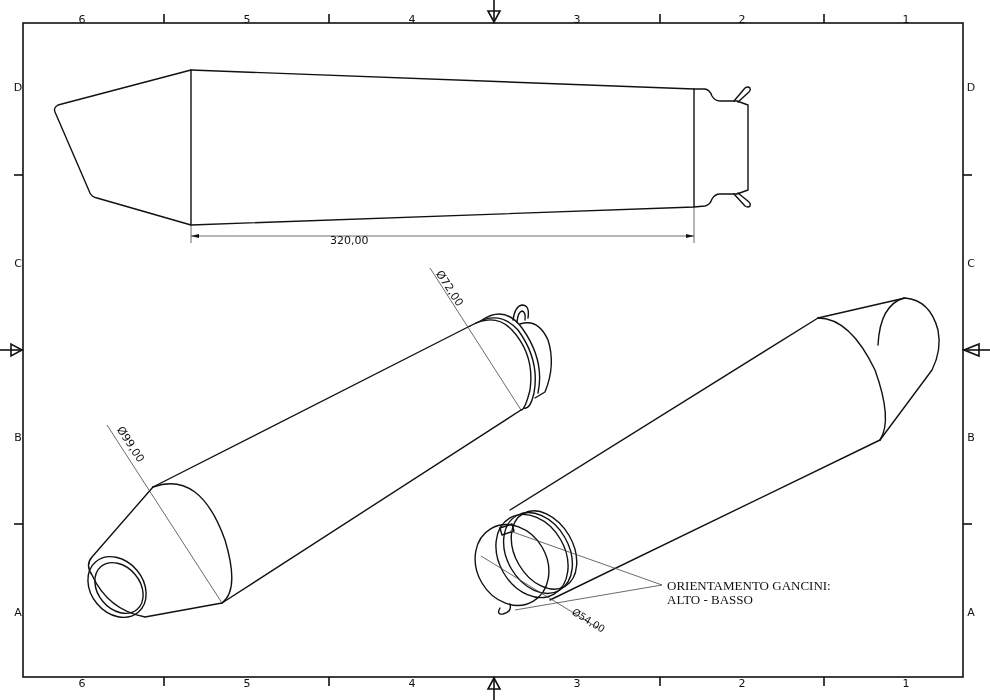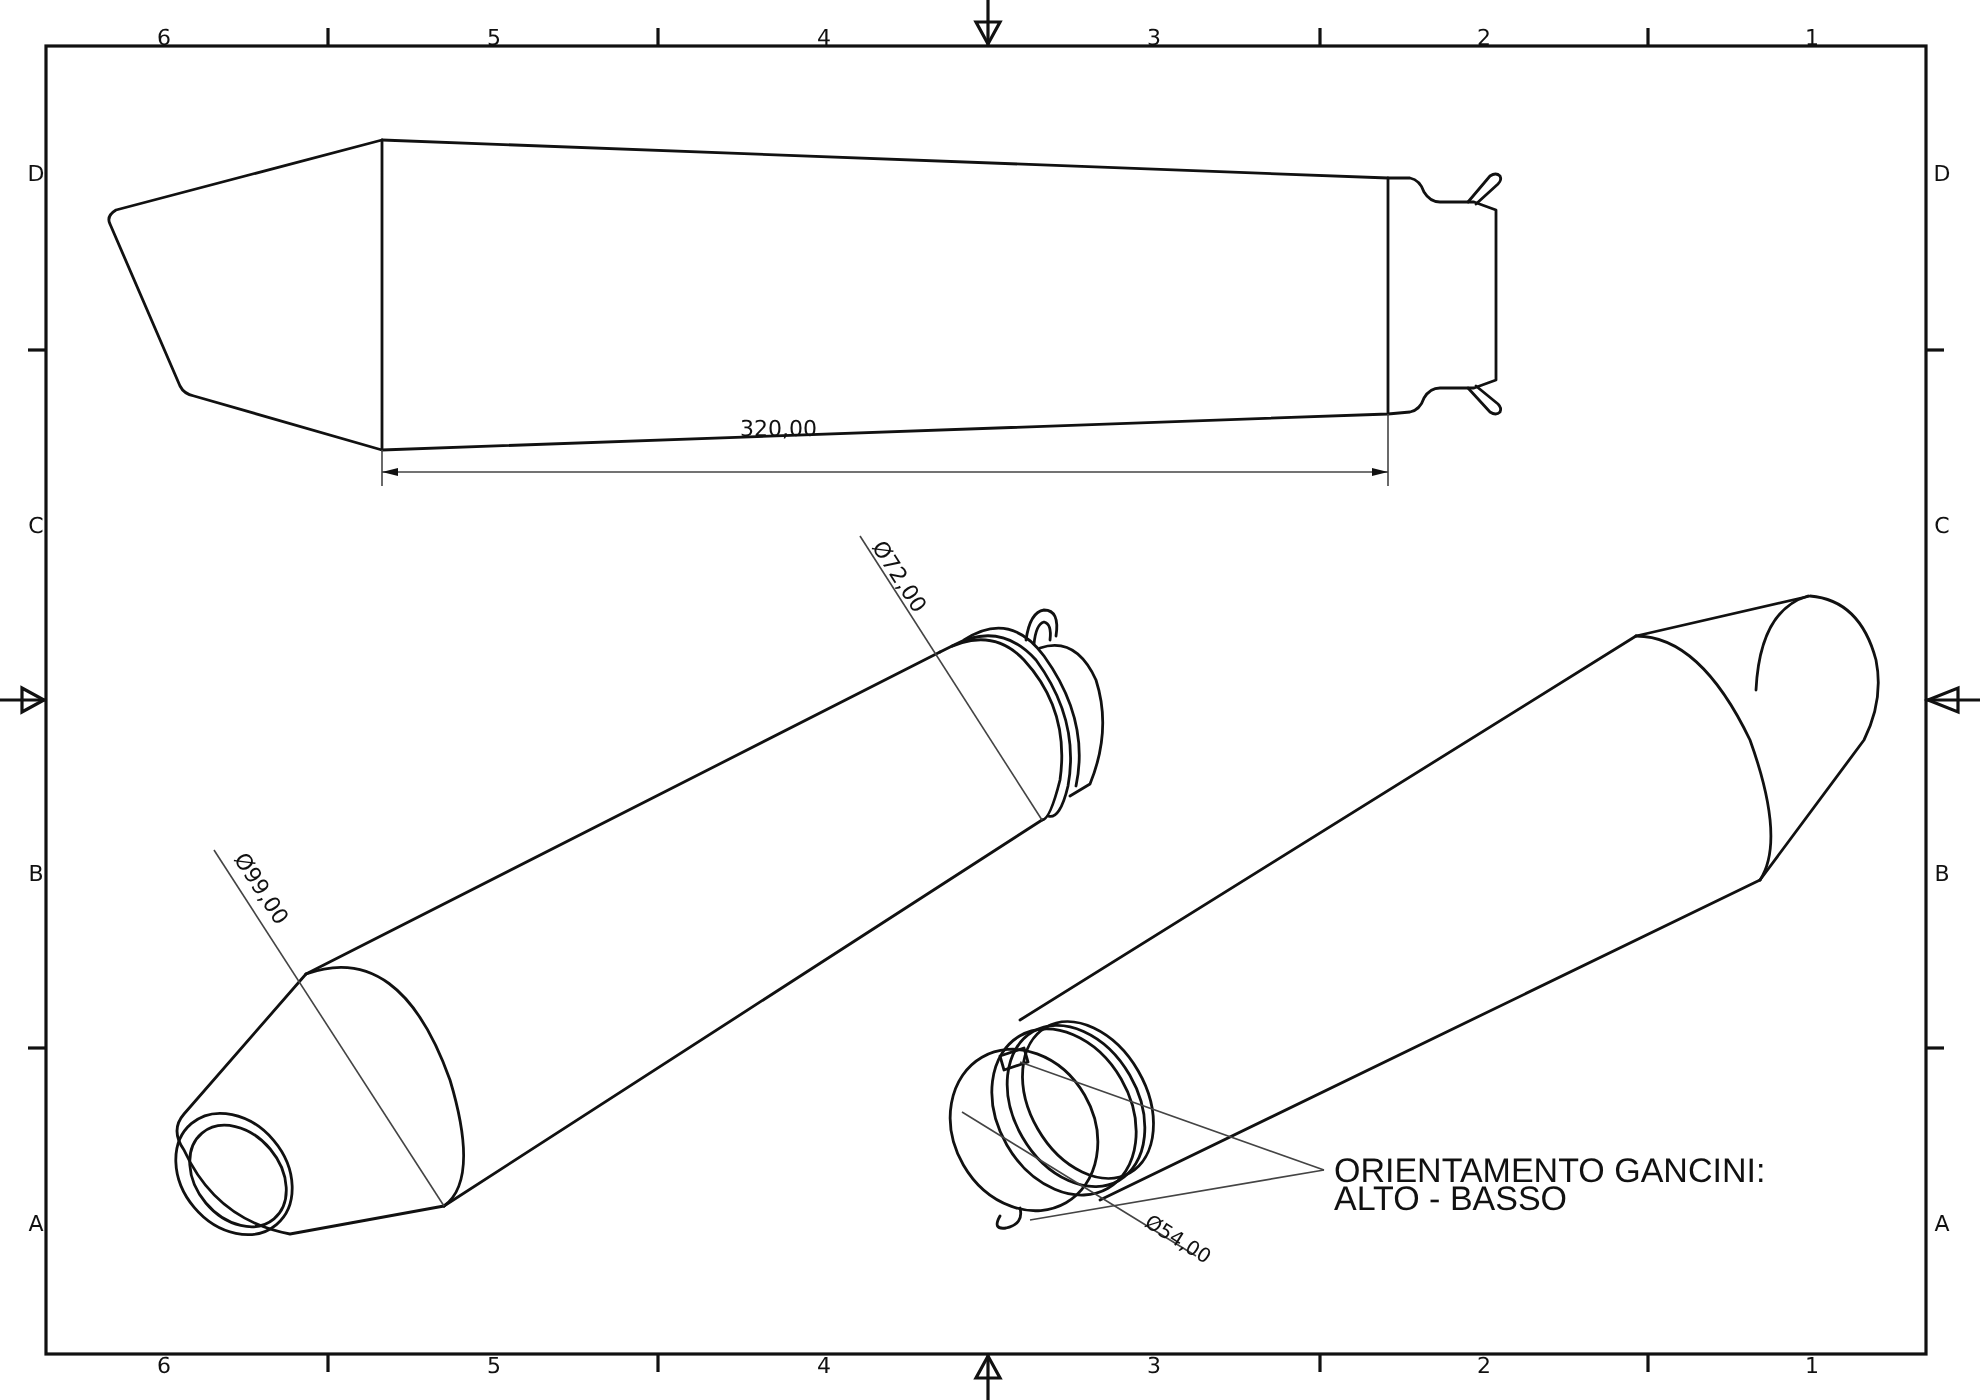--- a/index.html
+++ b/index.html
@@ -4,22 +4,22 @@
   <style>
     html, body { margin: 0; padding: 0; background: #ffffff; }
     body { width: 990px; height: 700px; overflow: hidden; position: relative;
            font-family: "DejaVu Sans", sans-serif; color: #111; }
     #sheet { position: absolute; left: 0; top: 0; width: 990px; height: 700px; }
     .zone-label { position: absolute; font-size: 11px; line-height: 11px; color: #111;
                   font-family: "DejaVu Sans", sans-serif; transform: translate(-50%, -50%); }
     .dim-text { position: absolute; font-size: 11px; color: #111; white-space: nowrap;
                 font-family: "DejaVu Sans", sans-serif; }
     .rot-dim { transform-origin: 0 0; }
-    .note { position: absolute; font-size: 17px; line-height: 14px; color: #111;
-            font-family: Liberation Sans, sans-serif; }
+    .note { position: absolute; font-size: 13px; line-height: 14px; color: #111;
+            font-family: Liberation Serif, serif; }
     svg .thick { stroke: #111; stroke-width: 1.4; fill: none; stroke-linejoin: round; stroke-linecap: round; }
     svg .thin  { stroke: #444; stroke-width: 0.8; fill: none; }
     svg .frame { stroke: #111; stroke-width: 1.6; fill: none; }
   </style>
 </head>
 <body>
 
 <div id="sheet">
   <svg width="990" height="700" viewBox="0 0 990 700">
 
@@ -121,21 +121,21 @@
   <span class="zone-label" style="left:18px; top:437px;">B</span>
   <span class="zone-label" style="left:18px; top:612px;">A</span>
 
   
   <span class="zone-label" style="left:971px; top:87px;">D</span>
   <span class="zone-label" style="left:971px; top:263px;">C</span>
   <span class="zone-label" style="left:971px; top:437px;">B</span>
   <span class="zone-label" style="left:971px; top:612px;">A</span>
 
   
-  <span class="dim-text" style="left:330px; top:208px;margin-left:40px;">320,00</span>
+  <span class="dim-text" style="left:330px; top:234px;">320,00</span>
   <span class="dim-text rot-dim" style="left:444px; top:268px; transform: rotate(57deg);">Ø72,00</span>
   <span class="dim-text rot-dim" style="left:125px; top:424px; transform: rotate(57deg);">Ø99,00</span>
   <span class="dim-text rot-dim" style="left:576px; top:606px; transform: rotate(32deg); font-size:10px;">Ø54,00</span>
 
   
   <div class="note" style="left:667px; top:579px;">
     <div>ORIENTAMENTO GANCINI:</div>
     <div>ALTO - BASSO</div>
   </div>
 </div>

